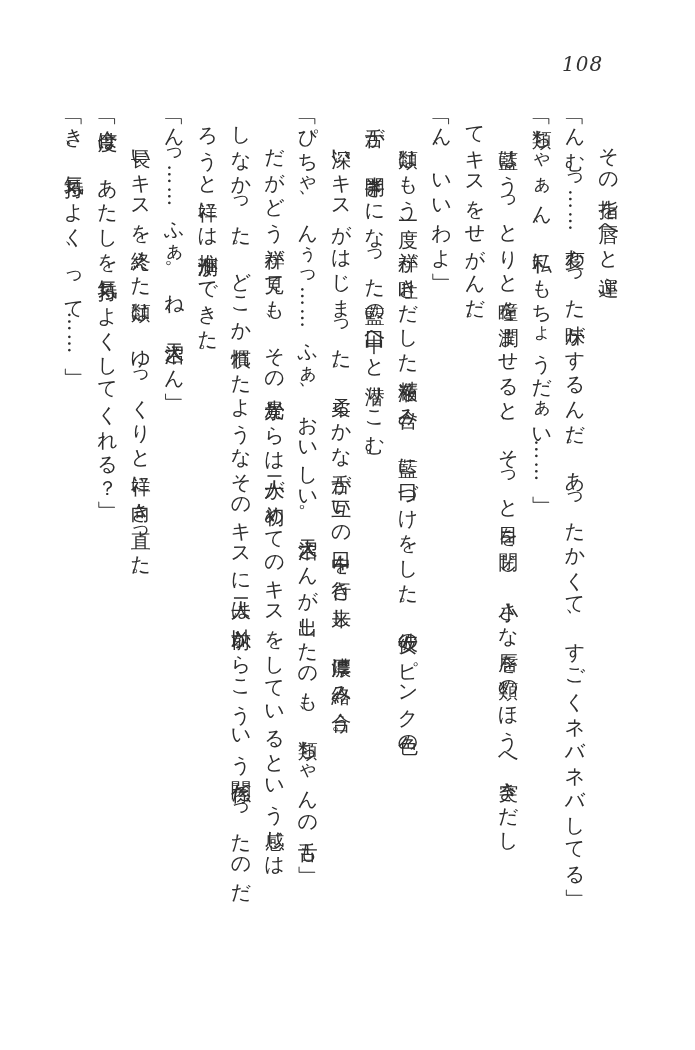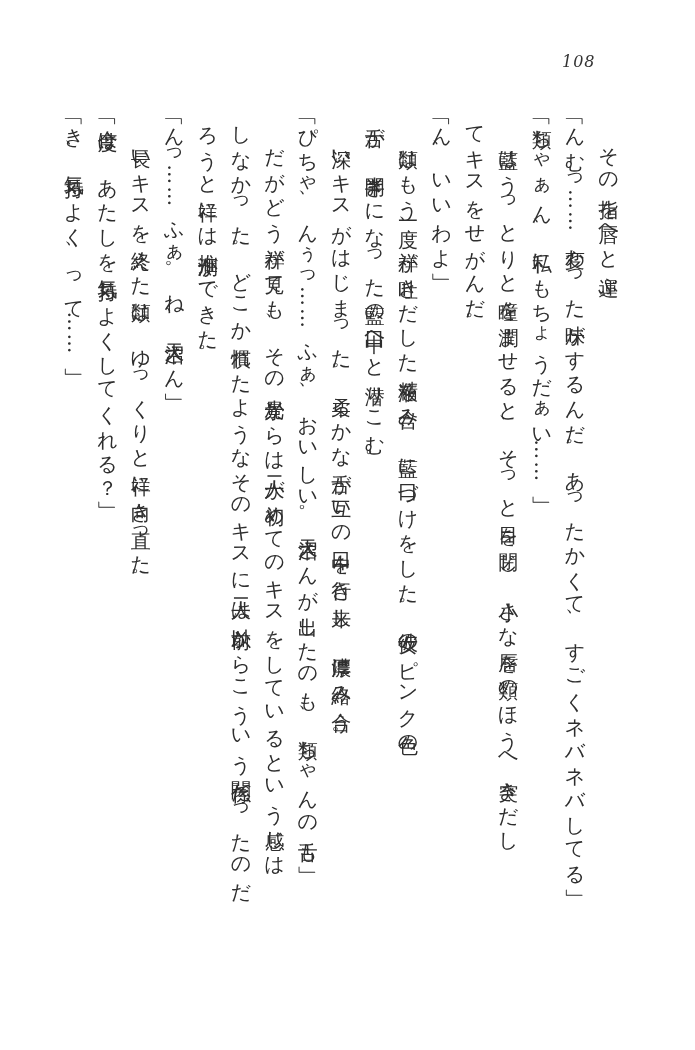--- a/index.html
+++ b/index.html
@@ -16,21 +16,21 @@
   }
   .book-page {
     position: absolute;
     inset: 0;
     background: #ffffff;
   }
   .page-number {
     position: absolute;
     top: 52px;
     left: 562px;
-    font-size: 16px;
+    font-size: 20px;
     font-style: italic;
     letter-spacing: 1px;
     color: #333333;
   }
   .text-block {
     position: absolute;
     top: 112px;
     right: 70px;
     height: 840px;
     writing-mode: vertical-rl;

